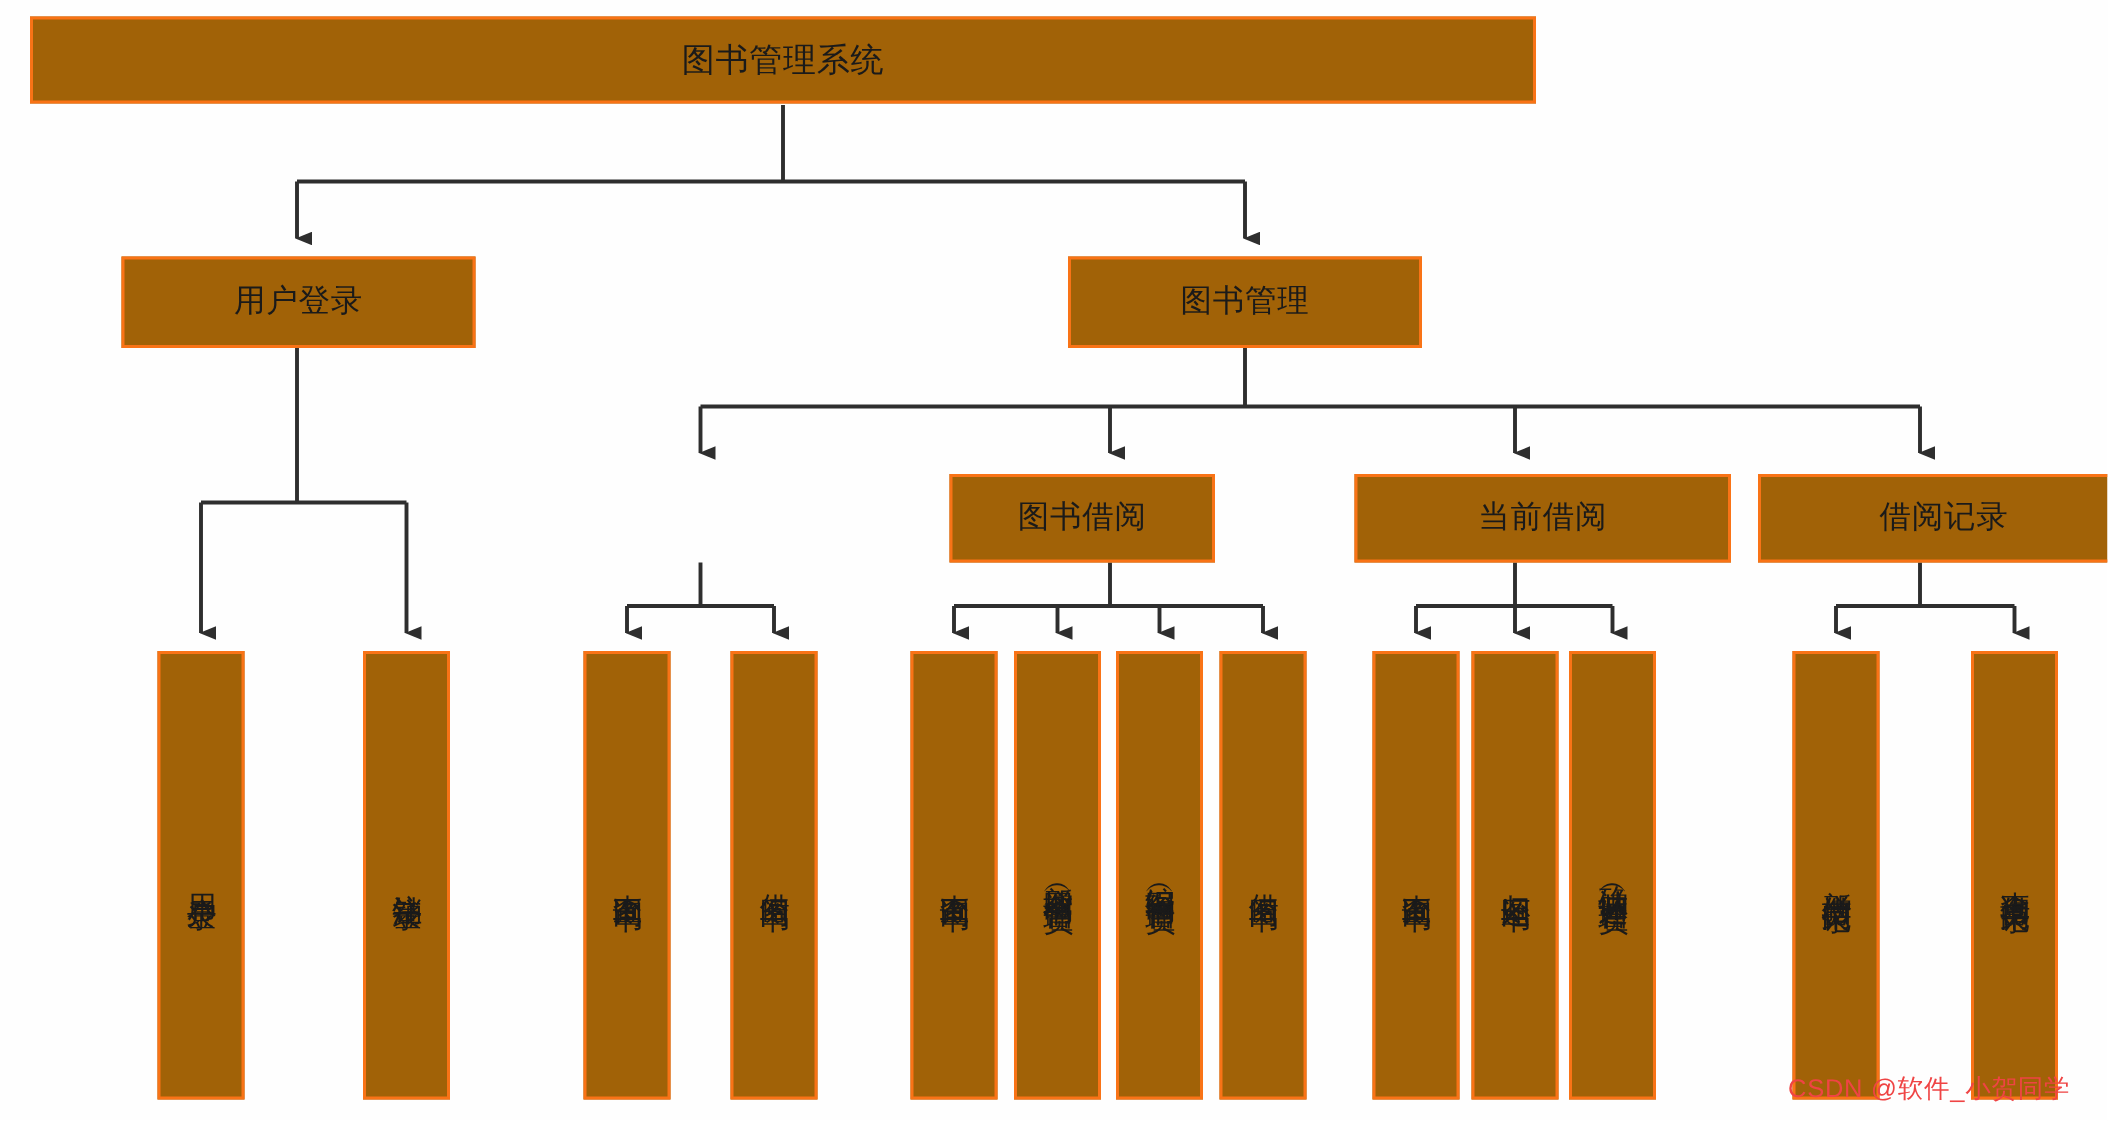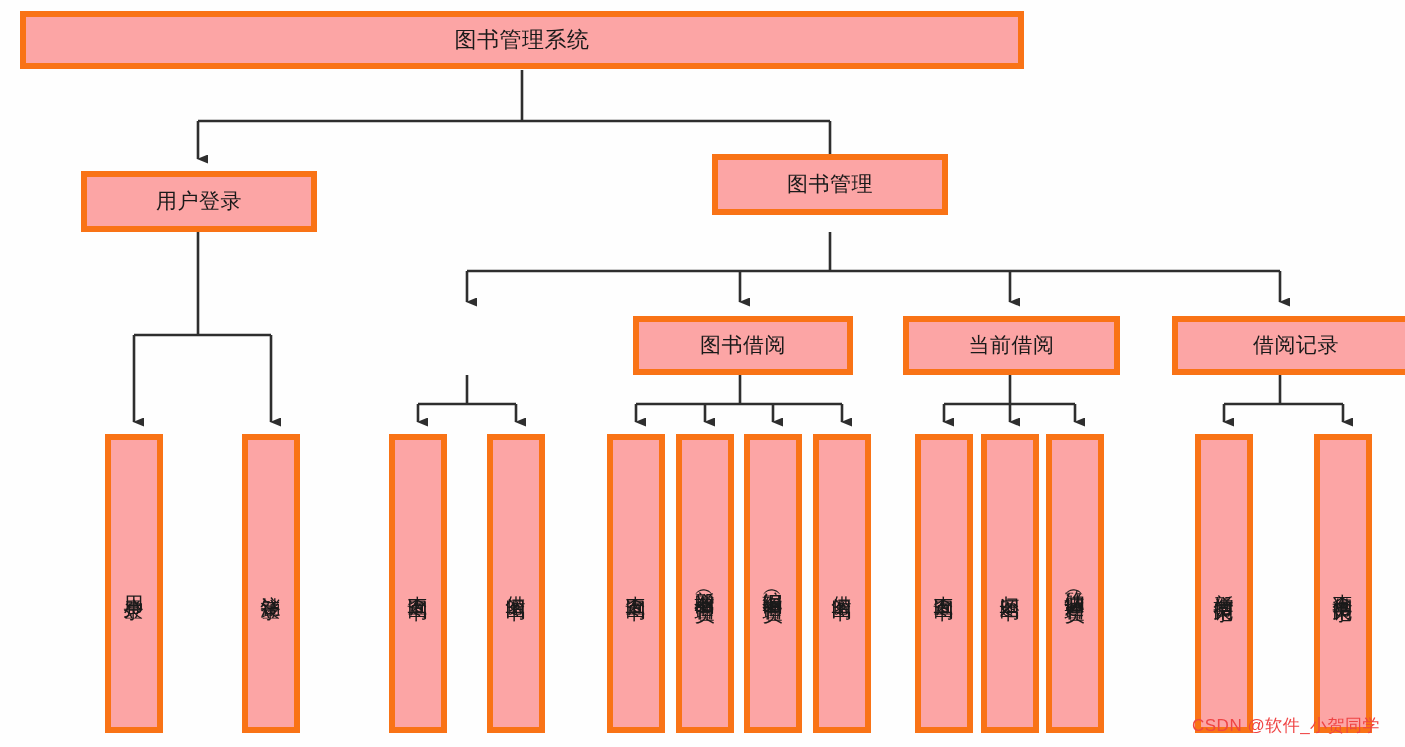--- a/index.html
+++ b/index.html
@@ -21,22 +21,22 @@
     position: absolute;
     left: 0;
     top: 0;
     width: 1405px;
     height: 747px;
     pointer-events: none;
   }
   .node {
     position: absolute;
     box-sizing: border-box;
-    background: #fca5a5;
-    border: 6px solid #f97316;
+    background: #a16207;
+    border: 2px solid #f97316;
     display: flex;
     align-items: center;
     justify-content: center;
     color: #1a1a1a;
   }
   .node-label {
     text-align: center;
     line-height: 1.18;
     letter-spacing: 0.5px;
   }
@@ -122,28 +122,28 @@
     </g>
   </svg>
 
   <div class="node horiz root" style="left:20px; top:11px; width:1004px; height:58px;">
     <span class="node-label">图书管理系统</span>
   </div>
 
   <div class="node horiz" style="left:81px; top:171px; width:236px; height:61px;">
     <span class="node-label">用户登录</span>
   </div>
-  <div class="node horiz" style="left:712px; top:154px; width:236px; height:61px;">
+  <div class="node horiz" style="left:712px; top:171px; width:236px; height:61px;">
     <span class="node-label">图书管理</span>
   </div>
 
-  <div class="node horiz" style="left:633px; top:316px; width:220px; height:59px;">
+  <div class="node horiz" style="left:633px; top:316px; width:177px; height:59px;">
     <span class="node-label">图书借阅</span>
   </div>
-  <div class="node horiz" style="left:903px; top:316px; width:217px; height:59px;">
+  <div class="node horiz" style="left:903px; top:316px; width:251px; height:59px;">
     <span class="node-label">当前借阅</span>
   </div>
   <div class="node horiz" style="left:1172px; top:316px; width:248px; height:59px;">
     <span class="node-label">借阅记录</span>
   </div>
 
   <div class="node vert" style="left:105px; top:434px; width:58px; height:299px;">
     <span class="node-label">用户登录</span>
   </div>
   <div class="node vert" style="left:242px; top:434px; width:58px; height:299px;">

